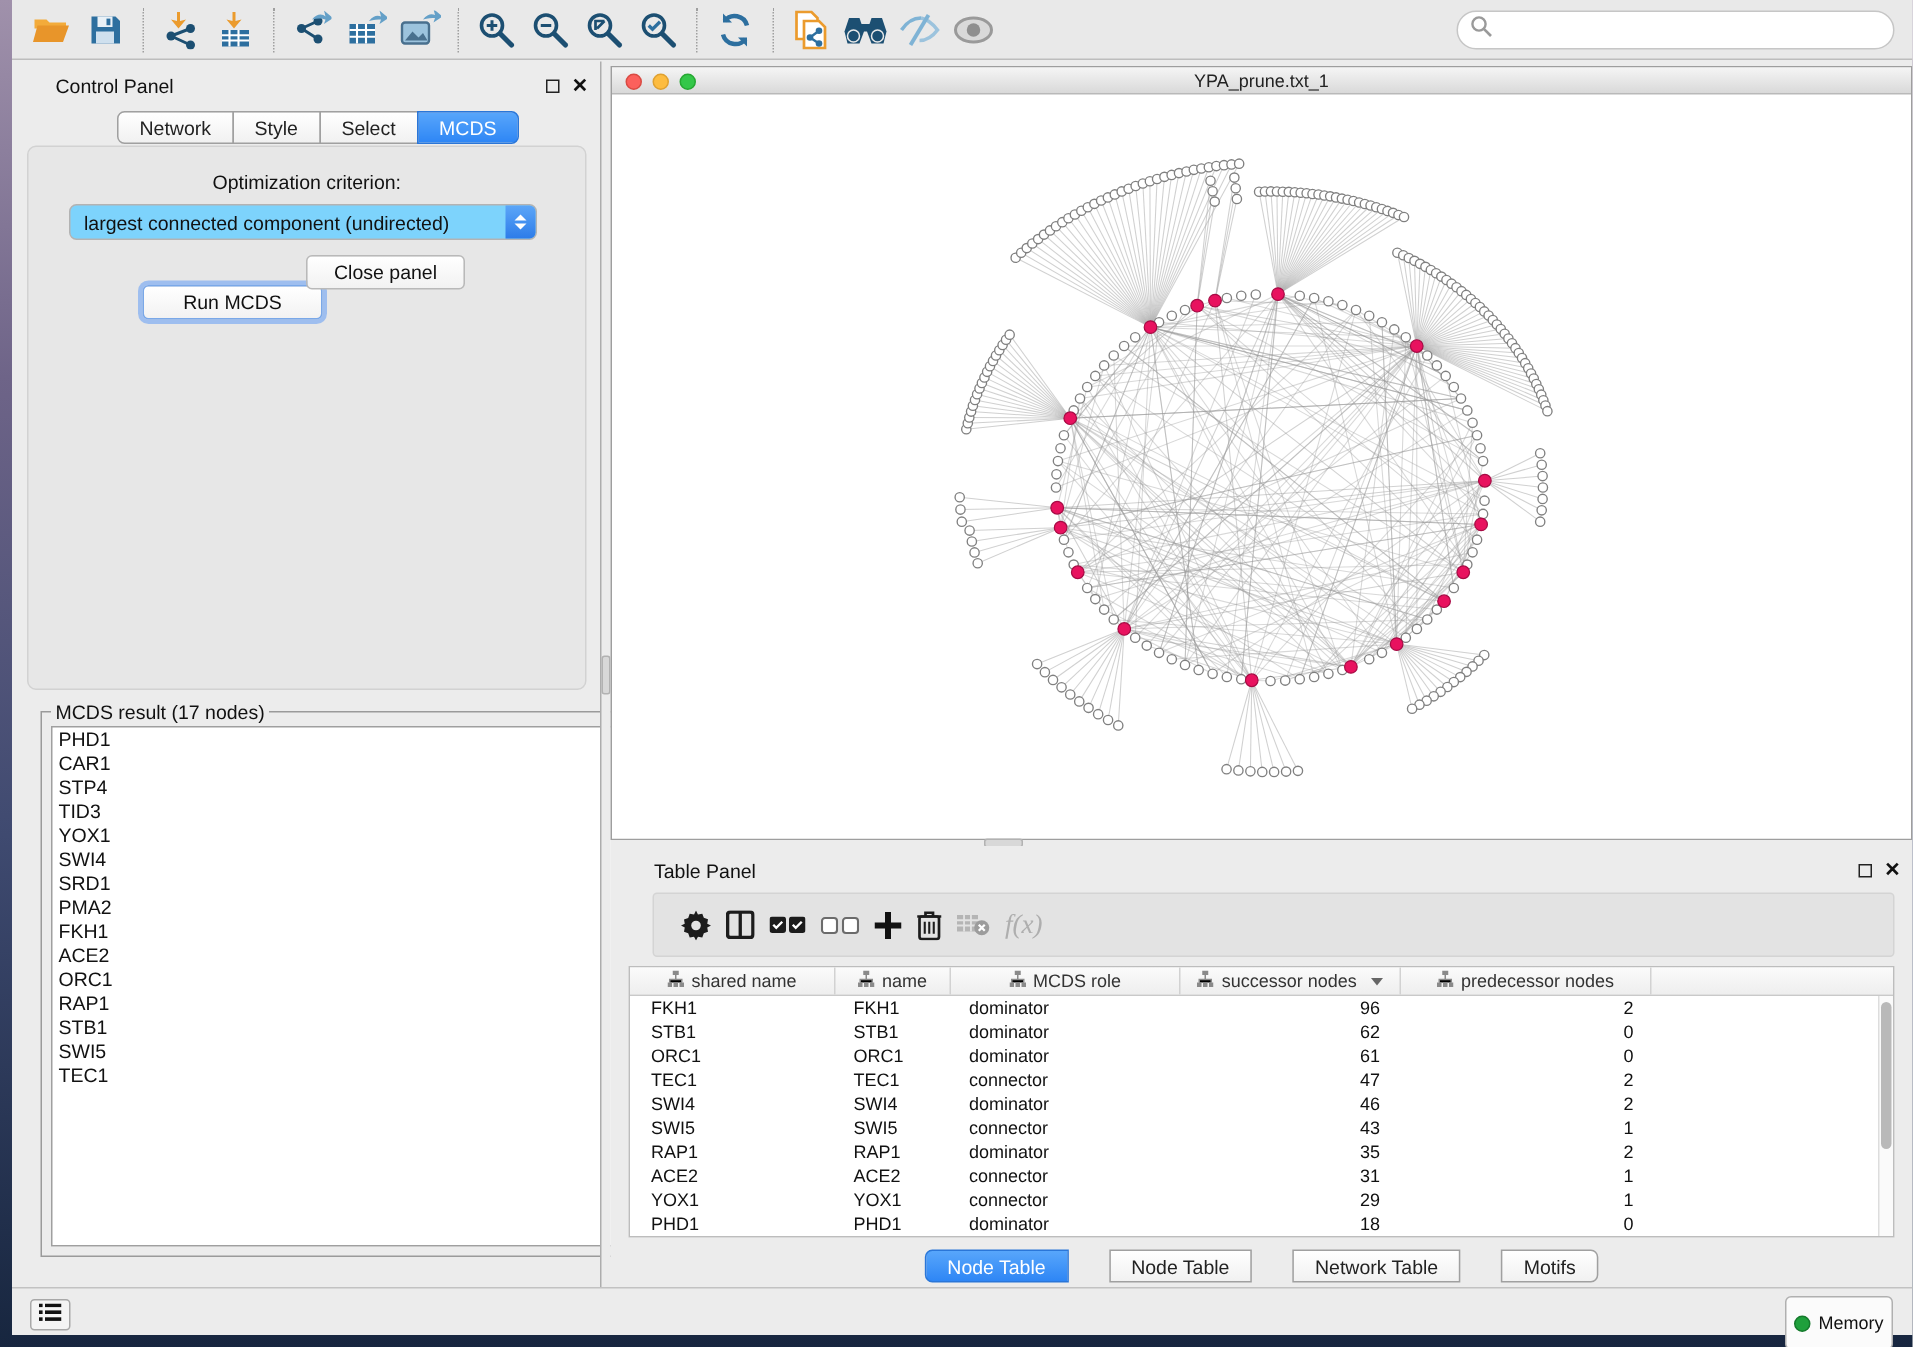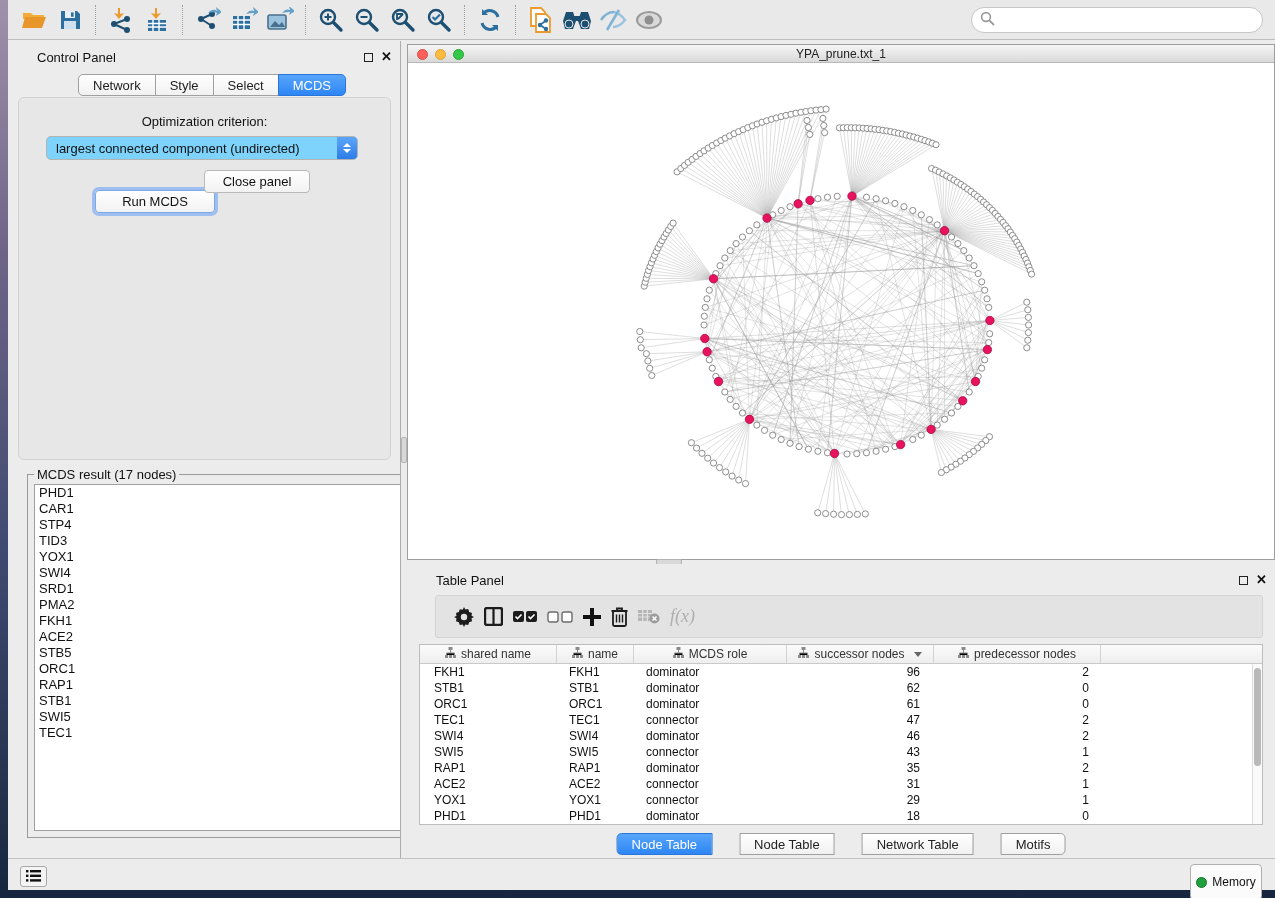--- a/index.html
+++ b/index.html
@@ -299,21 +299,20 @@
                 <div class="mcds-item">PHD1</div>
                 <div class="mcds-item">CAR1</div>
                 <div class="mcds-item">STP4</div>
                 <div class="mcds-item">TID3</div>
                 <div class="mcds-item">YOX1</div>
                 <div class="mcds-item">SWI4</div>
                 <div class="mcds-item">SRD1</div>
                 <div class="mcds-item">PMA2</div>
                 <div class="mcds-item">FKH1</div>
                 <div class="mcds-item">ACE2</div>
-                <div class="mcds-item">STB5</div>
                 <div class="mcds-item">ORC1</div>
                 <div class="mcds-item">RAP1</div>
                 <div class="mcds-item">STB1</div>
                 <div class="mcds-item">SWI5</div>
                 <div class="mcds-item">TEC1</div>
               </div>
           <div class="vtrack"></div>
         </div>
       </fieldset>
     </div>

